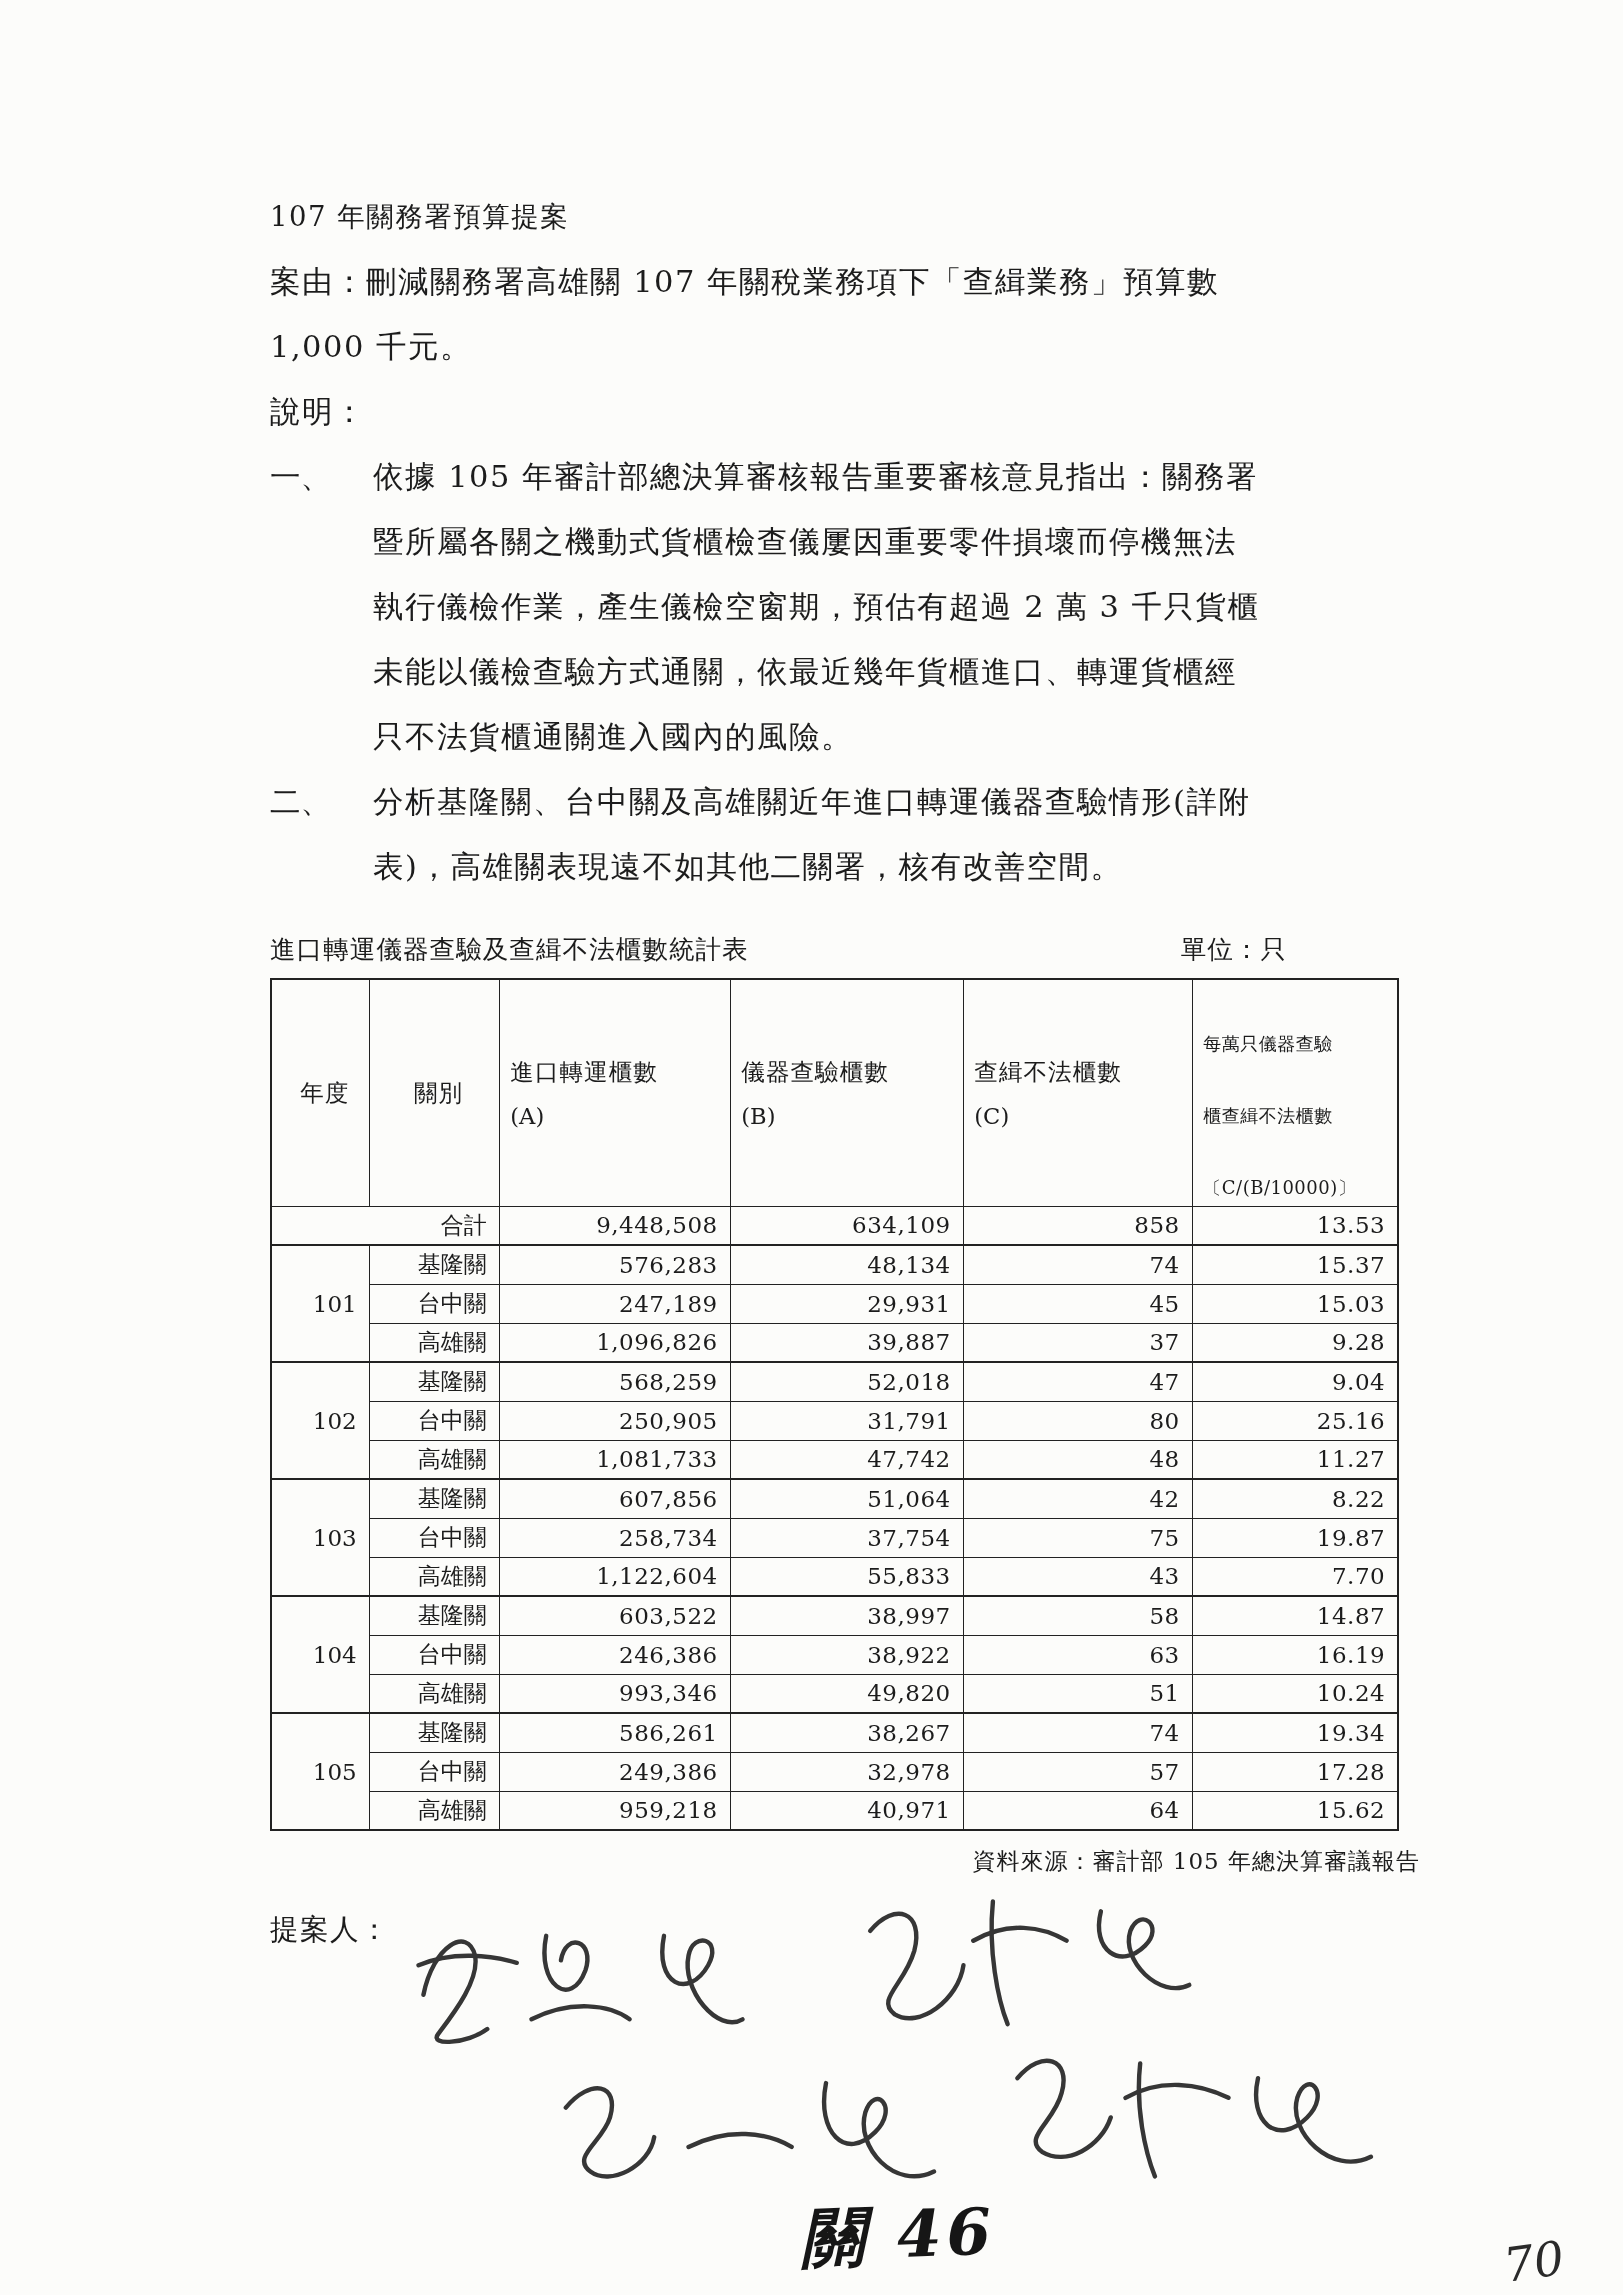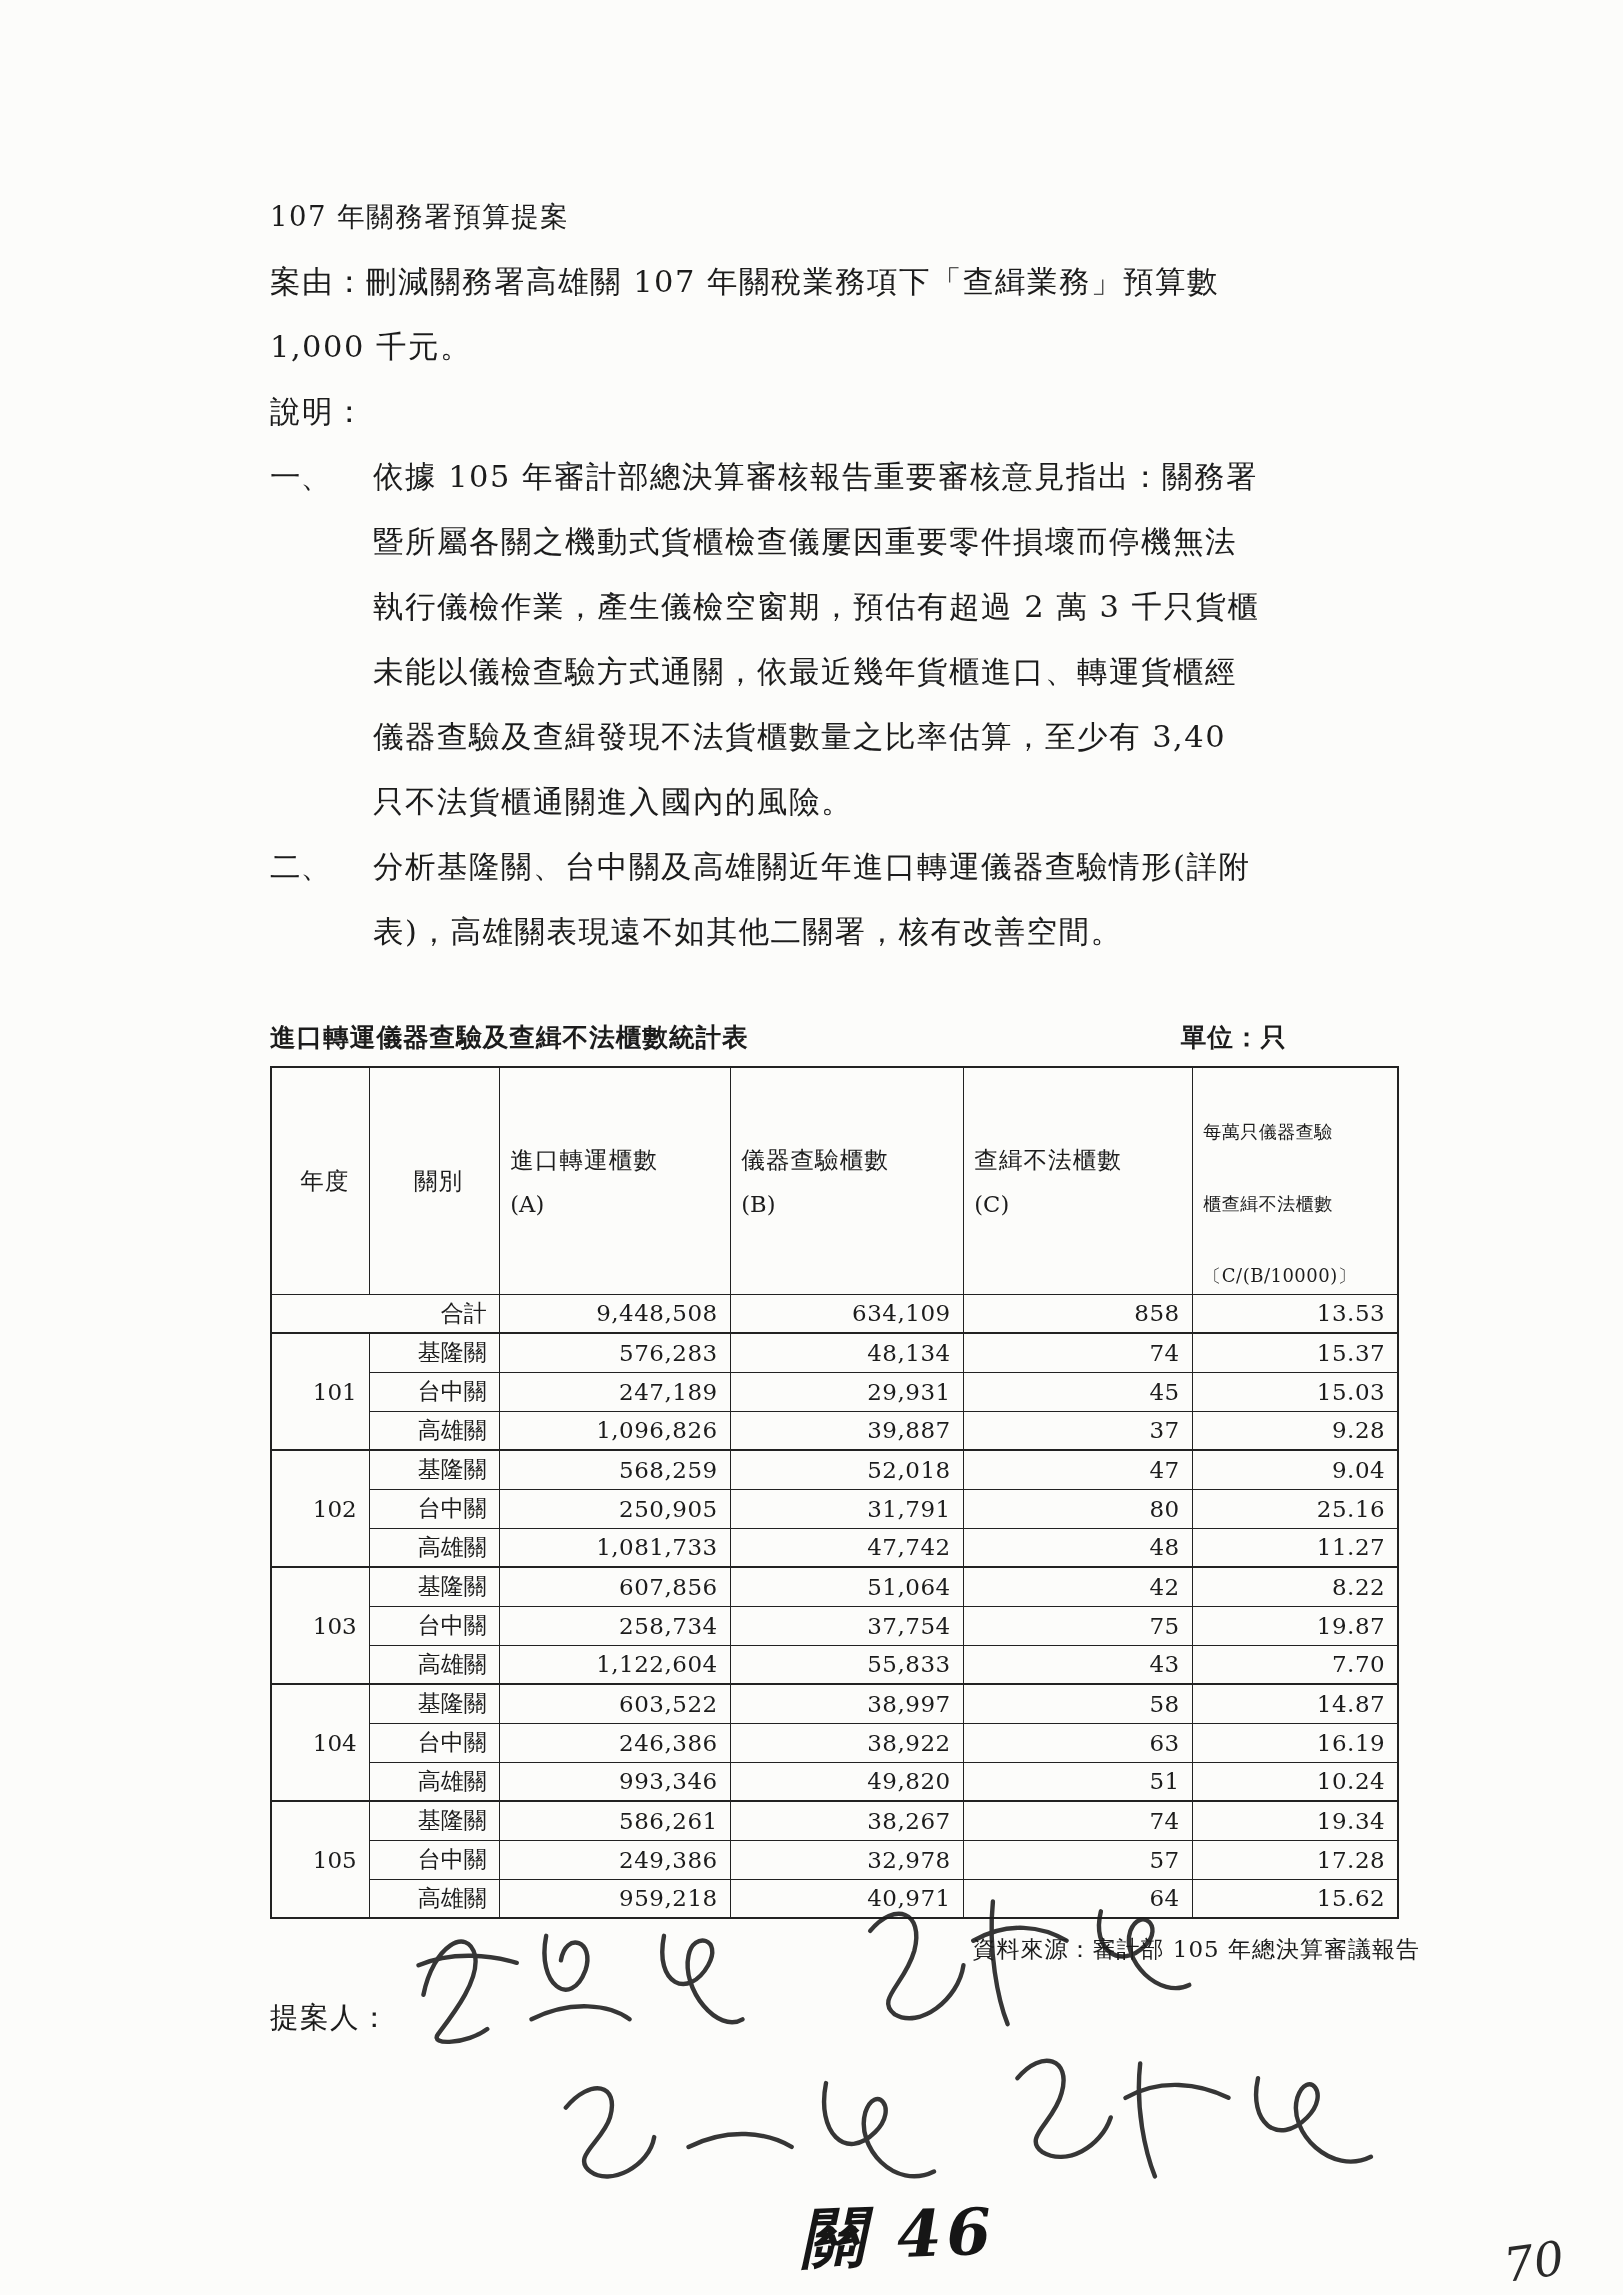--- a/index.html
+++ b/index.html
@@ -18,23 +18,23 @@
     position:absolute; left:270px; top:184px; width:1150px;
   }
   .line { font-size:30.5px; line-height:65px; letter-spacing:1.5px; white-space:nowrap; }
   .title-line { font-size:27.5px; }
   .item { display:flex; }
   .item .marker { flex:none; width:103px; font-size:30.5px; line-height:65px; }
   .item .item-lines { flex:1; }
   .tline { font-size:30.5px; line-height:65px; letter-spacing:1.5px; white-space:nowrap; }
 
   .caption-row {
-    margin-top:56px; width:1128px;
+    margin-top:33px; width:1128px;
     display:flex; justify-content:space-between; align-items:flex-start;
-    font-size:25.6px; letter-spacing:1px;font-weight:bold;
+    font-size:25.6px; letter-spacing:1px;
   }
   .caption-row .unit { margin-right:111px; }
 
   table.stats {
     margin-top:10.8px;
     border-collapse:collapse;
     table-layout:fixed;
     width:1128px;
     border:2.5px solid #222;
   }
@@ -79,21 +79,20 @@
     <div class="line">1,000 千元。</div>
     <div class="line">說明：</div>
 
     <div class="item">
       <div class="marker">一、</div>
       <div class="item-lines">
           <div class="tline">依據 105 年審計部總決算審核報告重要審核意見指出：關務署</div>
           <div class="tline">暨所屬各關之機動式貨櫃檢查儀屢因重要零件損壞而停機無法</div>
           <div class="tline">執行儀檢作業，產生儀檢空窗期，預估有超過 2 萬 3 千只貨櫃</div>
           <div class="tline">未能以儀檢查驗方式通關，依最近幾年貨櫃進口、轉運貨櫃經</div>
-          <div class="tline">儀器查驗及查緝發現不法貨櫃數量之比率估算，至少有 3,40</div>
           <div class="tline">只不法貨櫃通關進入國內的風險。</div>
         </div>
     </div>
 
     <div class="item">
       <div class="marker">二、</div>
       <div class="item-lines">
           <div class="tline">分析基隆關、台中關及高雄關近年進口轉運儀器查驗情形(詳附</div>
           <div class="tline">表)，高雄關表現遠不如其他二關署，核有改善空間。</div>
         </div>

